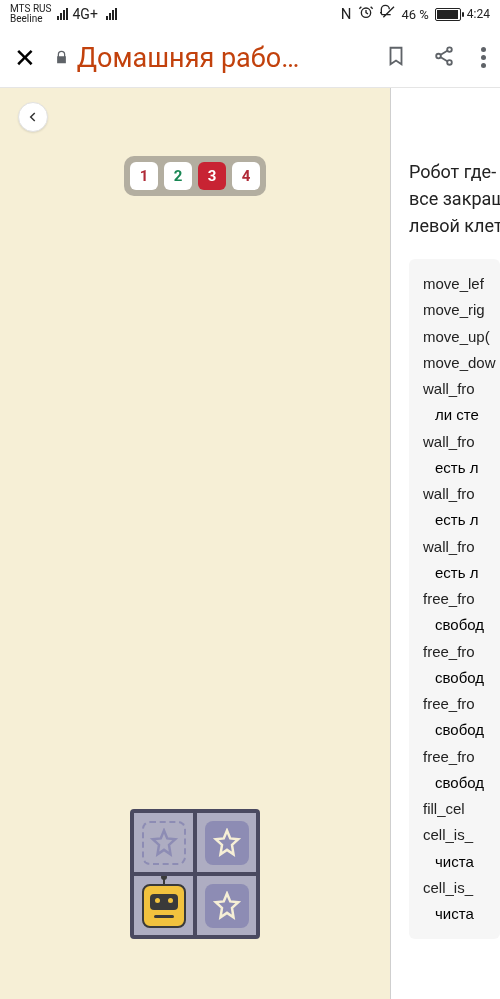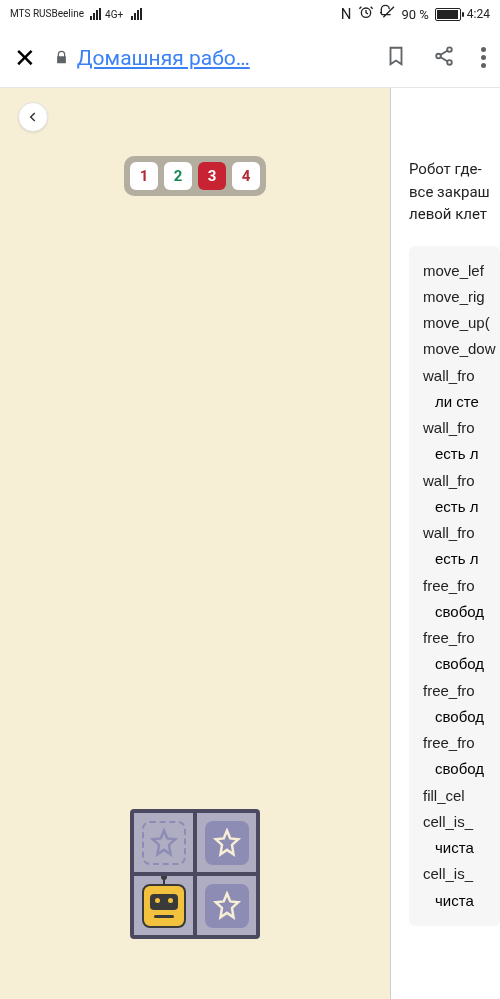--- a/index.html
+++ b/index.html
@@ -1,36 +1,36 @@
 <!DOCTYPE html>
 <html><head>
 <meta charset="utf-8">
 <style>
   * { box-sizing: border-box; margin: 0; padding: 0; }
   html, body { width: 500px; height: 999px; font-family: Roboto, Arial, sans-serif; background:#fff; overflow:hidden; }
 
   
   .status-bar { height: 28px; display:flex; justify-content:space-between; align-items:center; padding:0 10px; font-size:12px; color:#222; }
-  .status-left { display:flex; flex-direction:row; line-height:1; font-size:10px; }
+  .status-left { display:flex; flex-direction:column; line-height:1; font-size:10px; }
   .status-right { display:flex; align-items:center; gap:6px; }
   .sig { display:inline-flex; align-items:flex-end; gap:1px; height:12px; margin-right:4px;}
   .sig span{ width:2px; background:#222;}
   .sig span:nth-child(1){height:4px}.sig span:nth-child(2){height:7px}.sig span:nth-child(3){height:10px}.sig span:nth-child(4){height:12px}
   .nfc,.alarm,.mute{ font-size:15px; }
   .battery{ width:26px;height:13px;border:1.5px solid #222;border-radius:2px;position:relative;}
   .battery::after{content:"";position:absolute;right:-4px;top:3px;width:2px;height:5px;background:#222;border-radius:1px;}
   .battery-fill{position:absolute;left:1px;top:1px;bottom:1px;width:88%;background:#222;}
 
   
   .chrome{ height:60px; display:flex; align-items:center; padding:0 14px; gap:18px; border-bottom:1px solid #e5e5e5;}
   .close-x{ font-size:26px; font-weight:300; }
   .lock-icon svg{width:15px;height:15px;display:block;}
   .url-block{ flex:1; min-width:0; display:flex; align-items:center; gap:8px;}
   .titles{ min-width:0; overflow:hidden;}
-  .page-title{ font-size:21px; color:#3b82f6; white-space:nowrap; overflow:hidden; text-overflow:ellipsis;text-decoration:underline;}
+  .page-title{ font-size:27px; color:#c2410c; white-space:nowrap; overflow:hidden; text-overflow:ellipsis;}
   .page-host{ font-size:13px; color:#5f6368; line-height:1;}
   .chrome-actions{ display:flex; align-items:center; gap:26px; }
   .chrome-actions svg{width:22px;height:22px;}
   .dots{ display:flex; flex-direction:column; gap:3px;}
   .dots span{width:5px;height:5px;border-radius:50%;background:#5f6368;}
 
   
   .content{ position:relative; height: calc(999px - 28px - 60px); display:flex; }
   .left-pane{ width:390px; height:100%; background:#f6efd6; position:relative; }
   .right-pane{ flex:1; height:100%; background:#fff; padding:70px 0 0 18px; overflow:hidden; white-space:nowrap;}
@@ -59,40 +59,40 @@
   .robot{ width:44px;height:44px;border-radius:8px;background:#f2c23e;border:2px solid #3a3a3a;position:relative;}
   .robot::before{content:"";position:absolute;left:50%;top:-8px;width:2px;height:8px;background:#3a3a3a;margin-left:-1px;}
   .robot::after{content:"";position:absolute;left:50%;top:-12px;width:6px;height:6px;border-radius:50%;background:#3a3a3a;margin-left:-3px;}
   .robot .face{position:absolute;left:6px;right:6px;top:8px;height:16px;background:#3a3a3a;border-radius:4px;}
   .robot .slit{position:absolute;left:10px;right:10px;bottom:8px;height:3px;background:#3a3a3a;border-radius:2px;}
   .robot .eye{position:absolute;top:4px;width:5px;height:5px;border-radius:50%;background:#f2c23e;}
   .robot .eye.l{left:5px}.robot .eye.r{right:5px}
 
   
   .task-title{ font-size:22px; font-weight:700; margin-bottom:18px; color:#111;}
-  .task-desc{ font-size:15px; line-height:1.5; color:#222; margin-bottom:20px;}
+  .task-desc{ font-size:18px; line-height:1.5; color:#222; margin-bottom:20px;}
   .code-block{ background:#f6f6f6; border-radius:6px; padding:12px 14px; font-family:Liberation Sans, sans-serif; font-size:15px; line-height:1.75; color:#222;}
   .code-block .cmt{ color:#000000; padding-left:12px;}
 </style>
 </head>
 <body>
 
 <div class="status-bar">
   <div class="status-left">
     <span>MTS RUS</span>
     <span>Beeline</span>
   </div>
   <div style="flex:0 0 auto;display:flex;align-items:center;margin-left:6px">
     <span class="sig">
         <span></span>
         <span></span>
         <span></span>
         <span></span>
       </span>
-    <span style="font-size:10px;margin-right:8px">4G+</span>
+    <span style="font-size:14px;margin-right:8px">4G+</span>
     <span class="sig">
         <span></span>
         <span></span>
         <span></span>
         <span></span>
       </span>
   </div>
   <div style="flex:1"></div>
   <div class="status-right">
     <span class="nfc">N</span>
@@ -100,21 +100,21 @@
       <svg viewBox="0 0 24 24" width="16" height="16" fill="none" stroke="#222" stroke-width="2">
           <circle cx="12" cy="13" r="7"></circle>
           <path d="M12 9v4l3 2M5 4L2 7M19 4l3 3"></path>
         </svg>
     </span>
     <span class="mute">
       <svg viewBox="0 0 24 24" width="16" height="16" fill="none" stroke="#222" stroke-width="2">
           <path d="M14 8a6 6 0 00-12 0v5H1l2 3h13M5 20l16-16"></path>
         </svg>
     </span>
-    <span style="font-size:13px">90 %</span>
+    <span style="font-size:13px">46 %</span>
     <span class="battery">
         <span class="battery-fill"></span>
       </span>
     <span style="font-size:12px">4:24</span>
   </div>
 </div>
 
 <div class="chrome">
   <div class="close-x">✕</div>
   <div class="url-block">

